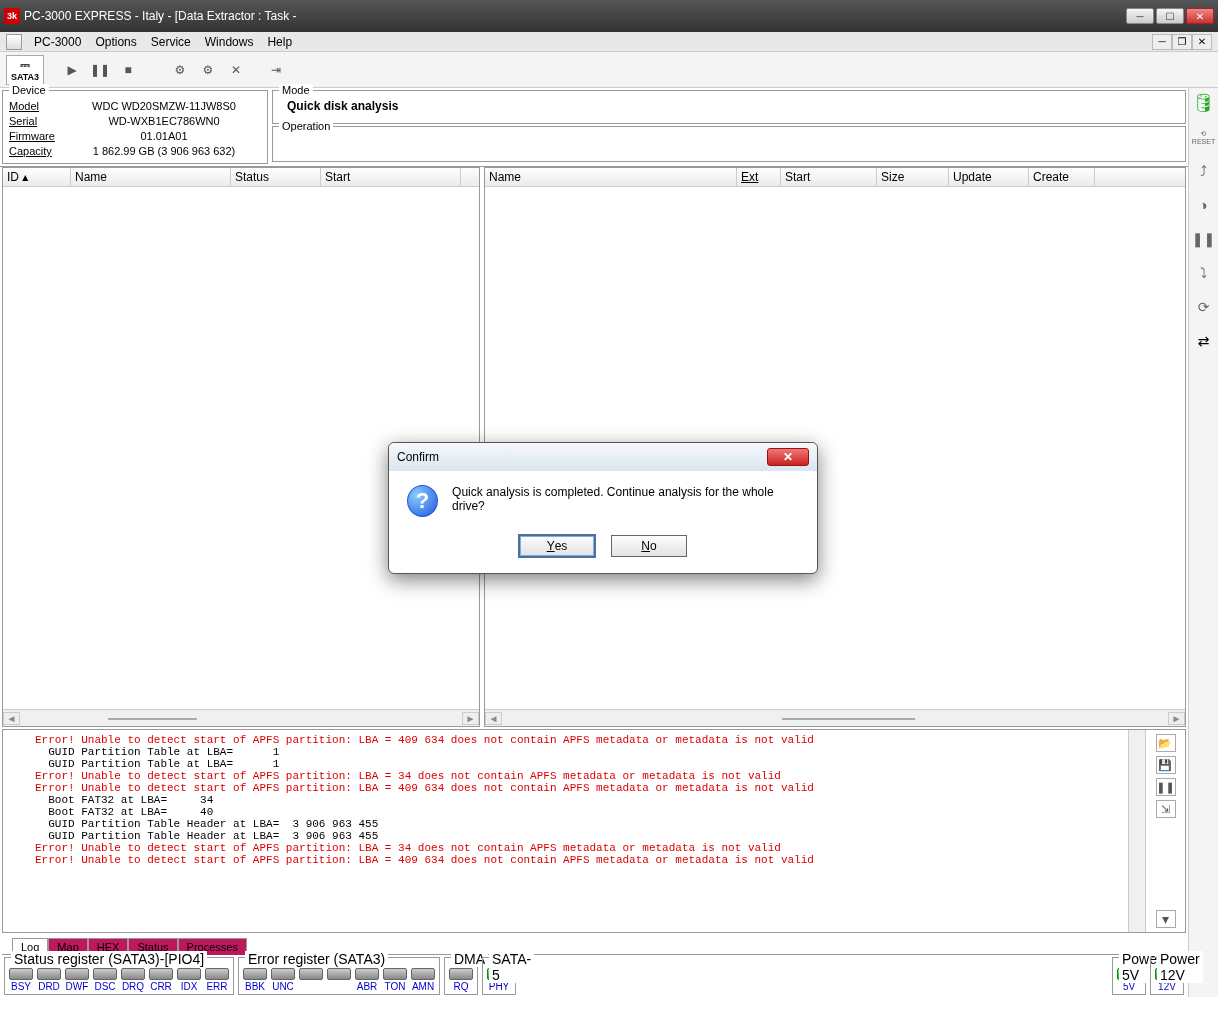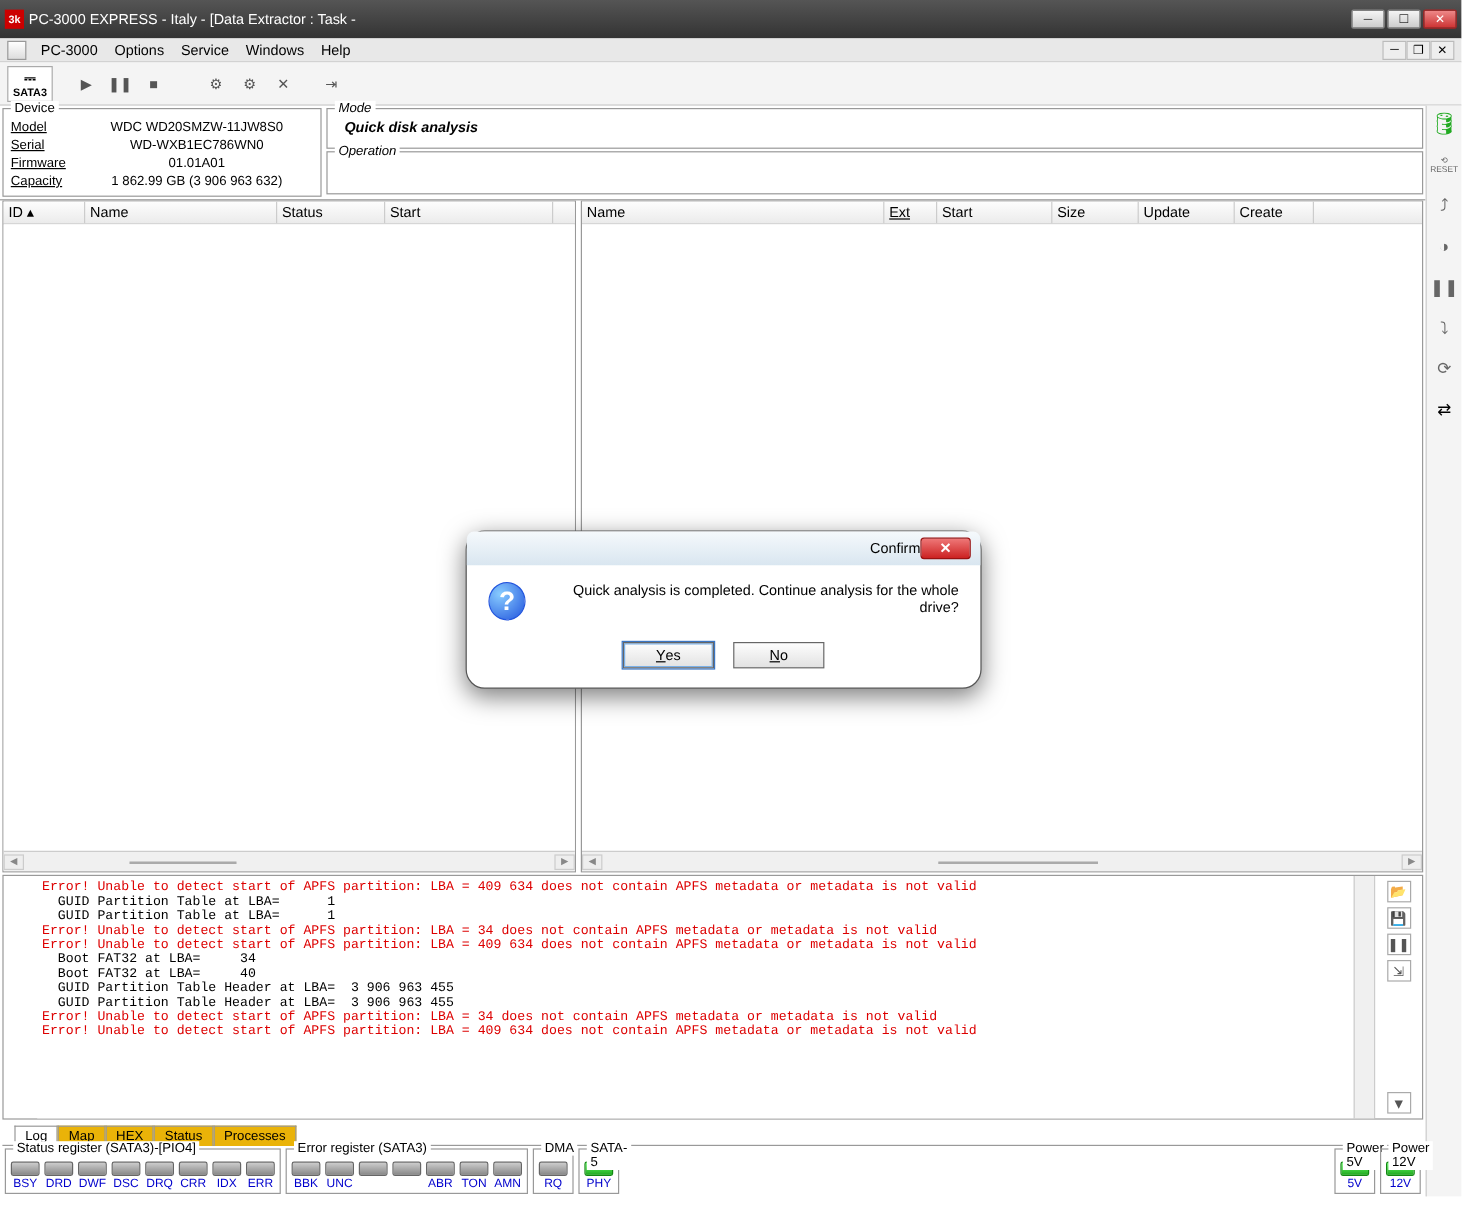--- a/index.html
+++ b/index.html
@@ -93,21 +93,21 @@
   position: relative;
   padding: 8px 6px 4px;
   font-size: 11px;
 }
 .panel-legend {
   position: absolute; top: -7px; left: 6px;
   background: #fff; padding: 0 3px; font-size: 11px;
 }
 .device-panel { width: 266px; }
 .mode-panel { flex: 1; padding: 0; border: none; margin: 0; }
-.mode-sub, .op-sub { border: 1px solid #999; margin: 2px; position: relative; padding: 8px 6px 4px; font-style: italic; }
+.mode-sub, .op-sub { border: 1px solid #999; margin: 2px; position: relative; padding: 8px 6px 4px; }
 .mode-sub { height: 34px; }
 .op-sub { height: 36px; }
 .device-row { display: flex; line-height: 15px; }
 .device-label { width: 58px; text-align: left; padding-right: 4px; text-decoration: underline; }
 .device-value { flex: 1; text-align: center; }
 .mode-val { font-weight: bold; padding-left: 8px; }
 .main-area {
   display: flex;
   height: 560px;
 }
@@ -195,39 +195,39 @@
   padding-left: 10px;
   gap: 0;
   border-bottom: 1px solid #999;
   margin: 0 2px;
 }
 .log-tabs .tab {
   border: 1px solid #999;
   border-bottom: none;
   padding: 2px 8px;
   font-size: 11px;
-  background: #eab308;
+  background: #be185d;
   position: relative;
   top: 1px;
 }
 .log-tabs .tab.active { background: #fff; }
 .status-regs {
   display: flex;
   gap: 4px;
   padding: 2px 4px;
   align-items: flex-end;
 }
 .reg-group {
   border: 1px solid #999;
   padding: 10px 4px 2px;
   position: relative;
 }
 .reg-group .legend {
   position: absolute; top: -7px; left: 6px;
-  background: #fff; padding: 0 3px; font-size: 11px;
+  background: #fff; padding: 0 3px; font-size: 14px;
 }
 .reg-row { display: flex; gap: 4px; }
 .reg-cell {
   display: flex; flex-direction: column; align-items: center;
   font-size: 10px;
 }
 .reg-led {
   width: 24px; height: 12px;
   background: linear-gradient(to bottom, #ccc, #888);
   border: 1px solid #666;
@@ -239,24 +239,23 @@
 .dialog-backdrop {
   position: absolute; left: 0; top: 0; width: 100%; height: 100%;
   pointer-events: none;
 }
 .dialog {
   position: absolute;
   left: 388px; top: 442px;
   width: 430px;
   background: #fff;
   border: 1px solid #555;
-  border-radius: 16px;
+  border-radius: 6px;
   box-shadow: 0 6px 20px rgba(0,0,0,.5);
   pointer-events: auto;
-  text-align: right;
 }
 .dialog-title {
   background: linear-gradient(to bottom, #f5f9fc, #d9e6f0);
   border-radius: 6px 6px 0 0;
   padding: 5px 8px;
   display: flex;
   align-items: center;
   font-size: 12px;
 }
 .dialog-title .txt { flex: 1; }

